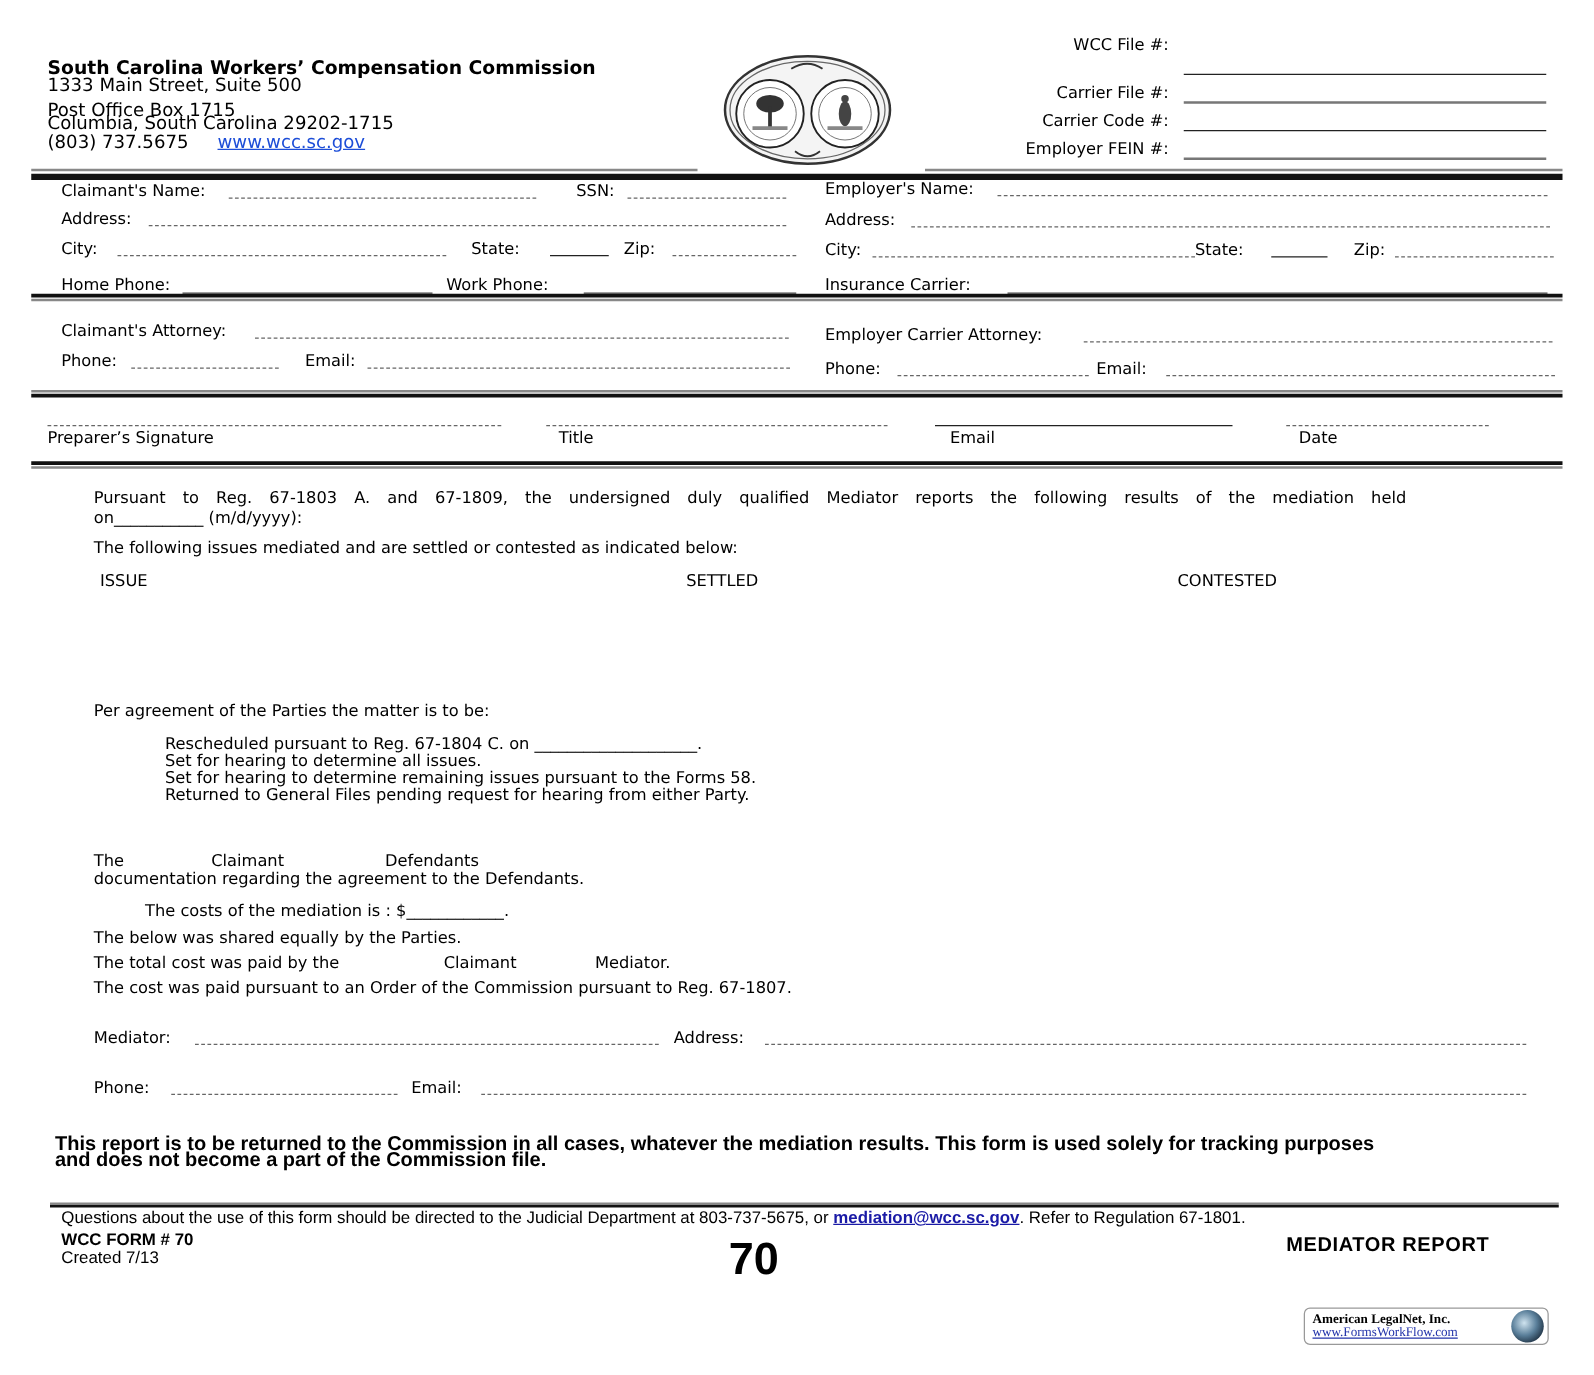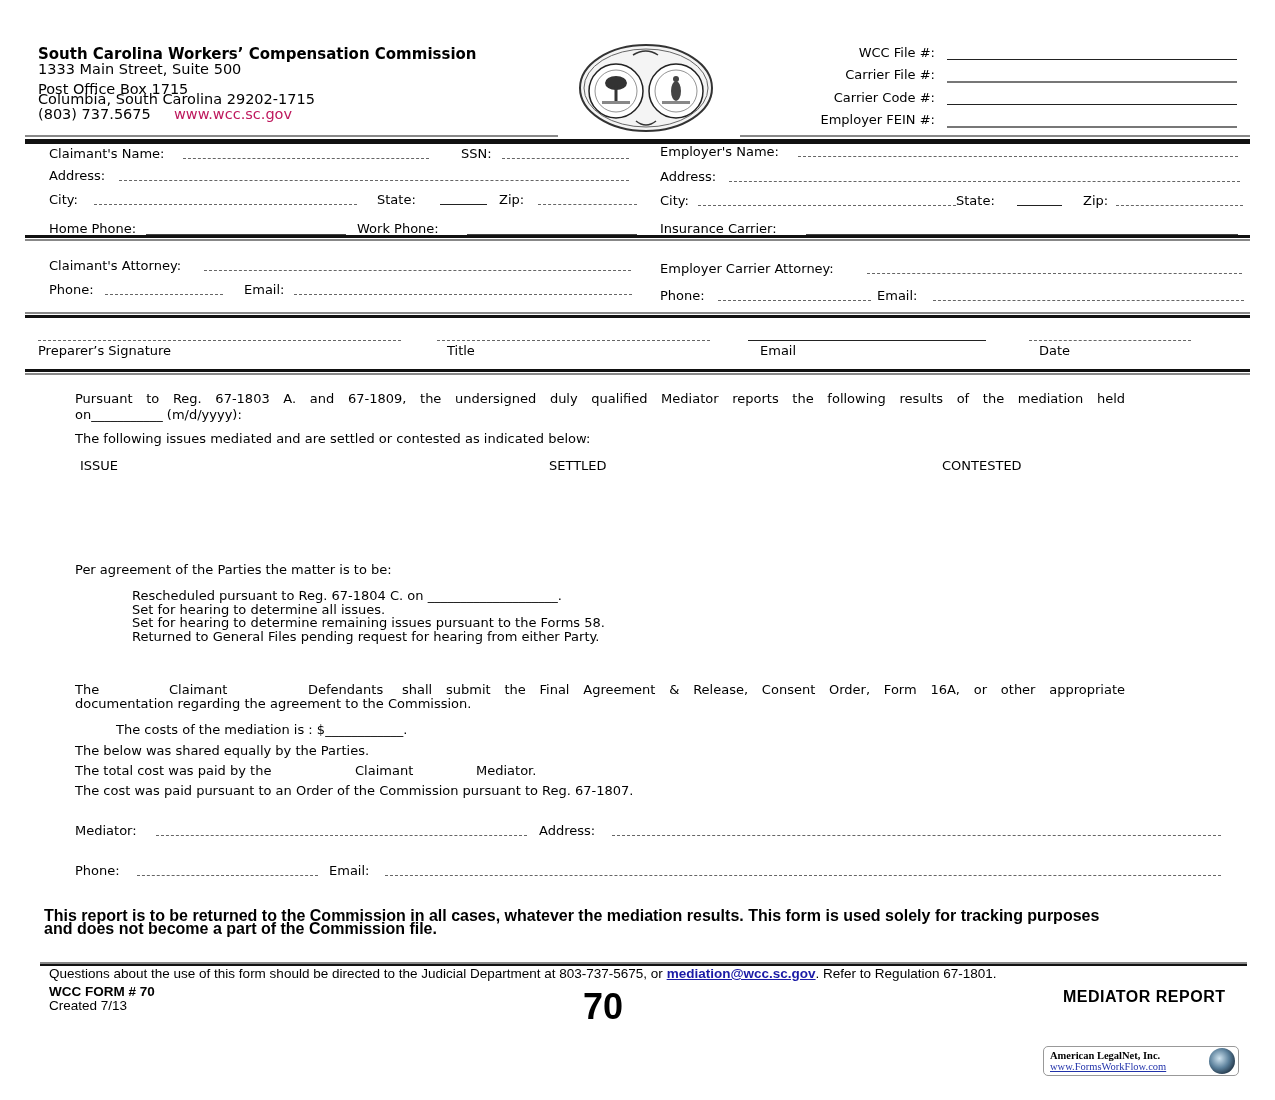--- a/index.html
+++ b/index.html
@@ -7,21 +7,21 @@
          font-family: "DejaVu Sans", sans-serif; color: #000; }
   .abs { position: absolute; white-space: nowrap; }
   .t13 { font-size: 13px; }
   .solidline { position: absolute; height: 0; border-top: 1.5px solid #222; }
   .greyline { position: absolute; height: 0; border-top: 2px solid #777; }
   .dashline { position: absolute; height: 0; border-top: 1px dashed #666; }
 
   
   .hdr-org { font-weight: bold; font-size: 15px; }
   .hdr-addr { font-size: 14.5px; line-height: 15px; }
-  .hdr-link { color: #be185d; }
+  .hdr-link { text-decoration: underline; color: #1d4ed8; }
 
   .fileno-label { font-size: 13px; text-align: right; width: 170px; }
 
   
   .rule-thick { position: absolute; left: 25px; width: 1225px; height: 5px; background: #111; }
   .rule-grey  { position: absolute; left: 25px; width: 1225px; height: 2px; background: #888; }
 
   .seal { position: absolute; left: 578px; top: 43px; width: 136px; height: 90px; }
 
   .bold-note { font-family: "Liberation Sans", sans-serif; font-weight: bold; font-size: 16px; line-height: 14px; }
@@ -62,21 +62,21 @@
   <ellipse cx="38" cy="40" rx="11" ry="7" fill="#333"></ellipse>
   <rect x="36.5" y="42" width="3" height="18" fill="#333"></rect>
   <rect x="24" y="58" width="28" height="3" fill="#888"></rect>
   <ellipse cx="98" cy="48" rx="5" ry="10" fill="#444"></ellipse>
   <circle cx="98" cy="36" r="3" fill="#444"></circle>
   <rect x="84" y="58" width="28" height="3" fill="#888"></rect>
   <path d="M55 12 Q68 4 80 12" fill="none" stroke="#333" stroke-width="1.5"></path>
   <path d="M58 78 Q68 86 78 78" fill="none" stroke="#333" stroke-width="1.5"></path>
 </svg>
 
-<div class="abs fileno-label" style="left:765px; top:45px;">WCC File #:</div>
+<div class="abs fileno-label" style="left:765px; top:29px;">WCC File #:</div>
 <div class="solidline" style="left:947px; top:59px; width:290px;"></div>
 <div class="abs fileno-label" style="left:765px; top:67px;">Carrier File #:</div>
 <div class="greyline" style="left:947px; top:81px; width:290px;"></div>
 <div class="abs fileno-label" style="left:765px; top:90px;">Carrier Code #:</div>
 <div class="solidline" style="left:947px; top:104px; width:290px;"></div>
 <div class="abs fileno-label" style="left:765px; top:112px;">Employer FEIN #:</div>
 <div class="greyline" style="left:947px; top:126px; width:290px;"></div>
 
 <div class="rule-grey" style="top:135px; left:25px; width:533px;"></div>
 <div class="rule-grey" style="top:135px; left:740px; width:510px;"></div>
@@ -166,23 +166,22 @@
 
 <div class="abs t13" style="left:132px; top:588px;">Rescheduled pursuant to Reg. 67-1804 C. on ____________________.</div>
 <div class="abs t13" style="left:132px; top:602px;">Set for hearing to determine all issues.</div>
 <div class="abs t13" style="left:132px; top:615px;">Set for hearing to determine remaining issues pursuant to the Forms 58.</div>
 <div class="abs t13" style="left:132px; top:629px;">Returned to General Files pending request for hearing from either Party.</div>
 
 <div class="abs t13" style="left:75px; top:682px; width:1050px;">
   <span>The</span>
   <span style="position:absolute; left:94px;">Claimant</span>
   <span style="position:absolute; left:233px;">Defendants</span>
-  <span style="position:absolute; left:327px; right:0; text-align:justify; text-align-last:justify; white-space:normal;">shall submit the Final Agreement &amp; Release, Consent Order, Form 16A, or other appropriate</span>
-</div>
-<div class="abs t13" style="left:75px; top:696px;">documentation regarding the agreement to the Commission.</div>
+</div>
+<div class="abs t13" style="left:75px; top:696px;">documentation regarding the agreement to the Defendants.</div>
 
 <div class="abs t13" style="left:75px; top:722px;margin-left:41px;">The costs of the mediation is : $____________.</div>
 <div class="abs t13" style="left:75px; top:743px;">The below was shared equally by the Parties.</div>
 <div class="abs t13" style="left:75px; top:763px;">
   <span>The total cost was paid by the</span>
   <span style="position:absolute; left:280px;">Claimant</span>
   <span style="position:absolute; left:401px;">Mediator.</span>
 </div>
 <div class="abs t13" style="left:75px; top:783px;">The cost was paid pursuant to an Order of the Commission pursuant to Reg. 67-1807.</div>
 
@@ -202,19 +201,19 @@
 <div class="rule-grey" style="top:962px; left:40px; width:1207px; height:2px;"></div>
 <div class="rule-thick" style="top:964px; left:40px; width:1207px; height:2px;"></div>
 
 <div class="abs footer-q" style="left:49px; top:966px;">
   <span>Questions about the use of this form should be directed to the Judicial Department at 803-737-5675, or </span><a>mediation@wcc.sc.gov</a><span>. Refer to Regulation 67-1801.</span>
 </div>
 
 <div class="abs form-no" style="left:49px; top:984px;">WCC FORM # 70</div>
 <div class="abs created" style="left:49px; top:998px;">Created  7/13</div>
 <div class="abs big70" style="left:583px; top:986px;">70</div>
-<div class="abs med-report" style="left:1029px; top:988px;margin-left:34px;">MEDIATOR REPORT</div>
+<div class="abs med-report" style="left:1029px; top:988px;">MEDIATOR REPORT</div>
 
 <div class="alnet">
   <span class="n">American LegalNet, Inc.</span>
   <span class="u">www.FormsWorkFlow.com</span>
   <span class="g"></span>
 </div>
 
 </body></html>

